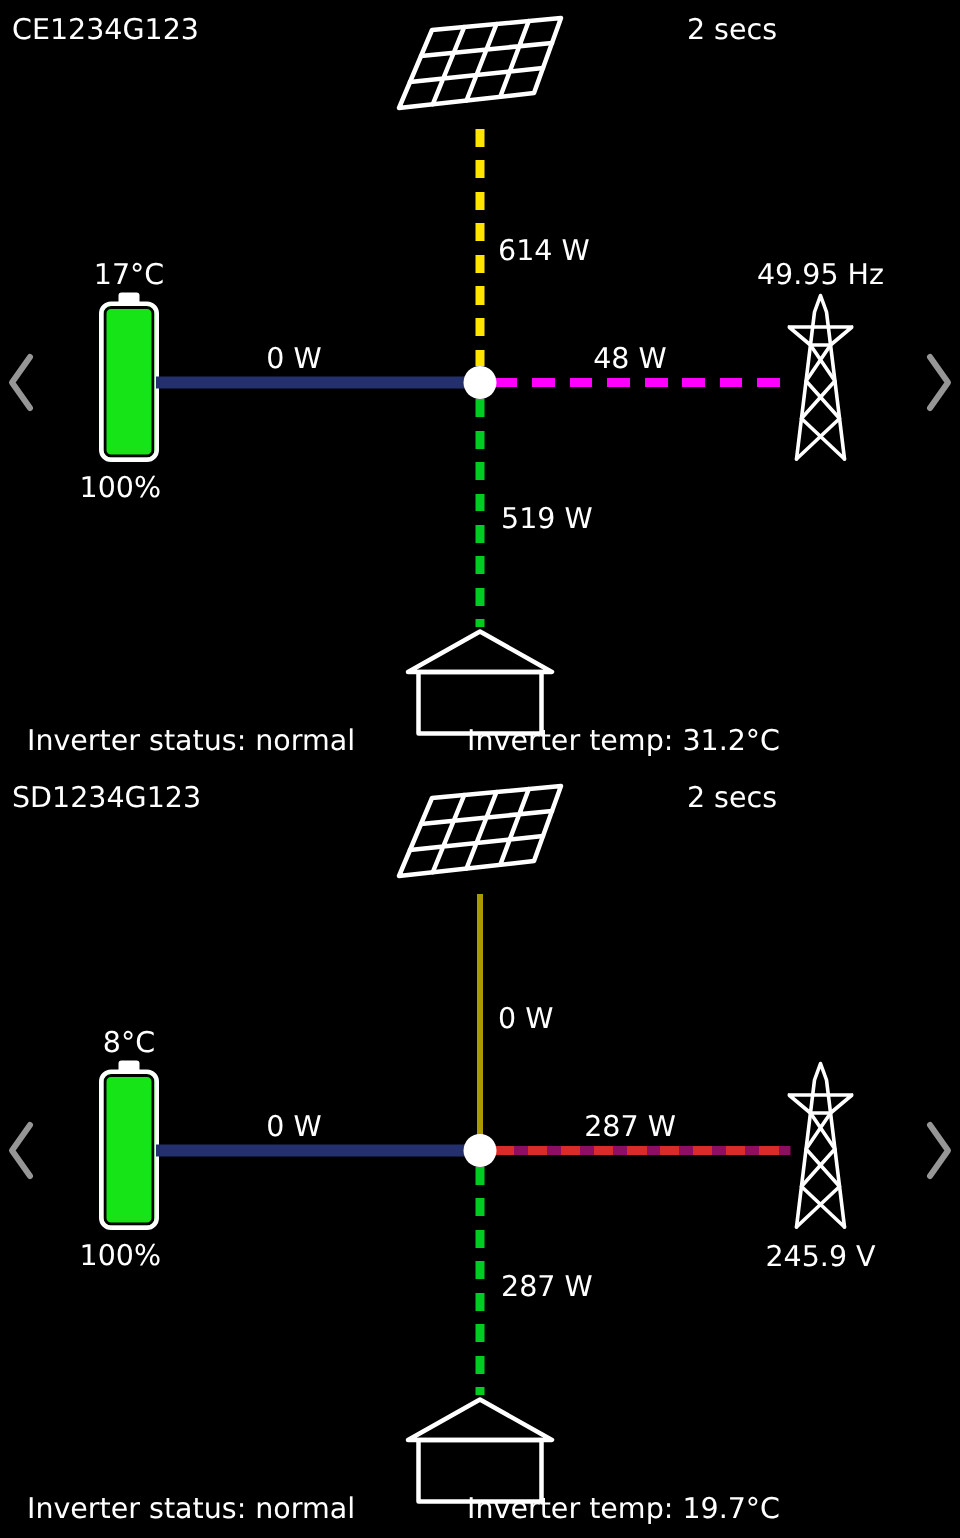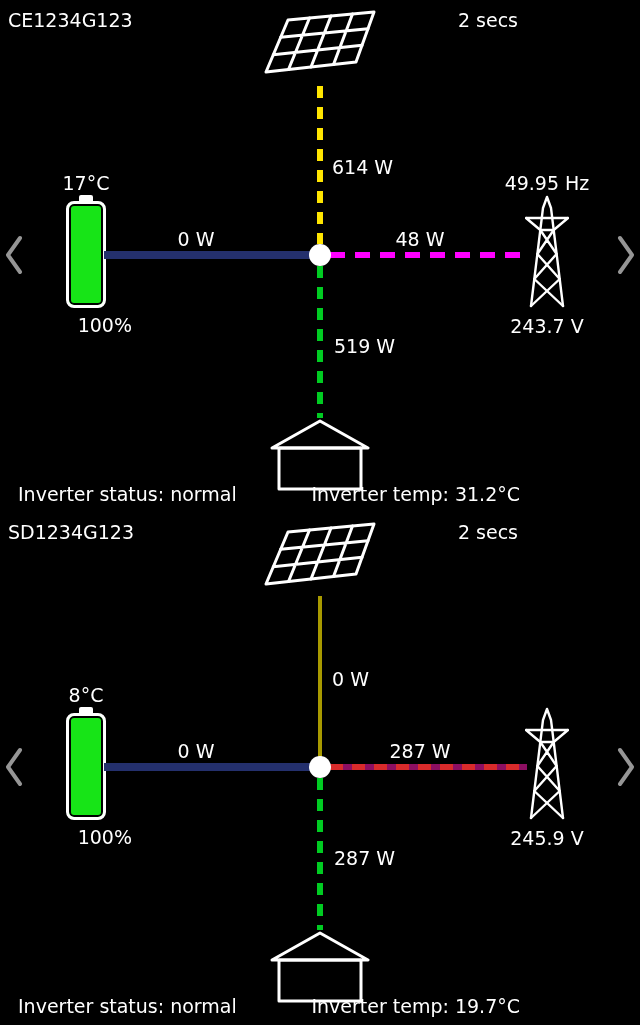--- a/index.html
+++ b/index.html
@@ -28,21 +28,21 @@
   .solar-line { top:86px; height:158px;
     background:repeating-linear-gradient(to bottom,var(--solar_flow,#ffe500) 0 12px,transparent 12px 21px); }
   .solar-line.idle { left:318px; width:4px; top:84px; height:172px; background:var(--solar_idle,#a89a00); }
   .label-solar { left:332px; top:155px; }
 
   .batt-temp { left:40px; width:92px; top:171px; text-align:center; }
   .battery { position:absolute; left:66px; top:195px; width:40px; height:113px; }
   .batt-nub  { position:absolute; left:13px; top:0; width:14px; height:8px; background:var(--icon_stroke,#fff); border-radius:2px 2px 0 0; }
   .batt-body { position:absolute; left:0; top:6px; width:40px; height:107px; border:3px solid var(--icon_stroke,#fff);
                border-radius:8px; background:var(--battery_fill,#17e417); box-shadow:inset 0 0 0 2px #000; }
-  .batt-soc { left:40px; width:92px; top:313px; text-align:right; }
+  .batt-soc { left:53px; width:92px; top:313px; text-align:left; }
 
   .h-line { position:absolute; }
   .battery-line { left:104px; width:216px; top:251px; height:8px; background:var(--battery_line,#24306d); }
   .grid-line { left:330px; width:197px; top:252px; height:6px;
     background:repeating-linear-gradient(to right,var(--grid_flow,#ff00ff) 0 15px,transparent 15px 25px); }
   .grid-line.alt { background:var(--grid_idle_base,#8d0f62); }
   .grid-line.alt::after { content:""; position:absolute; inset:0;
     background:repeating-linear-gradient(to right,var(--grid_flow_alt,#d92b2b) 0 13px,transparent 13px 22px); }
 
   .label-batt-power { left:136px; width:120px; top:227px; text-align:center; }
@@ -96,21 +96,20 @@
   <span class="lbl label-grid-power">48 W</span>
 
   <span class="lbl grid-freq">49.95 Hz</span>
   <div class="tower wicon">
     <svg width="44" height="114" viewBox="0 0 44 114">
       <path d="M18,14 L6,112 M26,14 L38,112 M18,14 L22,3 L26,14"></path>
       <path d="M1,24 L43,24 M1,24 L15.3,36 M43,24 L28.7,36 M15.3,36 L28.7,36"></path>
       <path d="M15.3,36 L31.6,60 M28.7,36 L12.4,60 M12.4,60 L34.7,85 M31.6,60 L9.3,85 M9.3,85 L38,112 M34.7,85 L6,112"></path>
     </svg>
   </div>
-  <span class="lbl grid-volt">243.7 V</span>
 
   <div class="node"></div>
 
   <div class="v-line load-line"></div>
   <span class="lbl label-load">519 W</span>
   <div class="house wicon">
     <svg width="100" height="74" viewBox="0 0 100 74">
       <path d="M2,30 L50,3 L98,30 Z"></path>
       <rect x="9" y="30" width="82" height="41"></rect>
     </svg>

